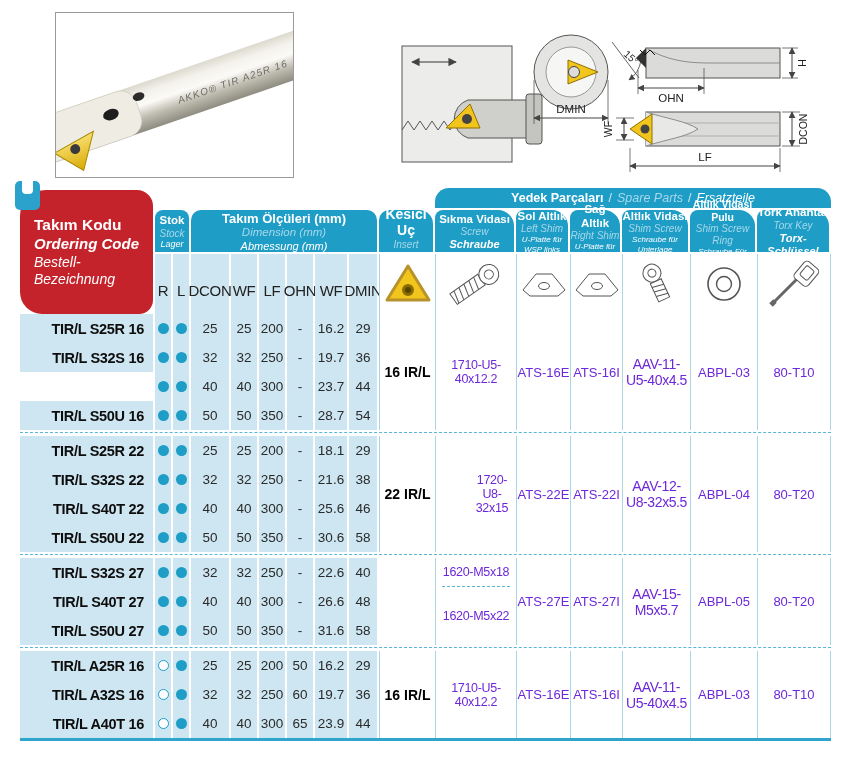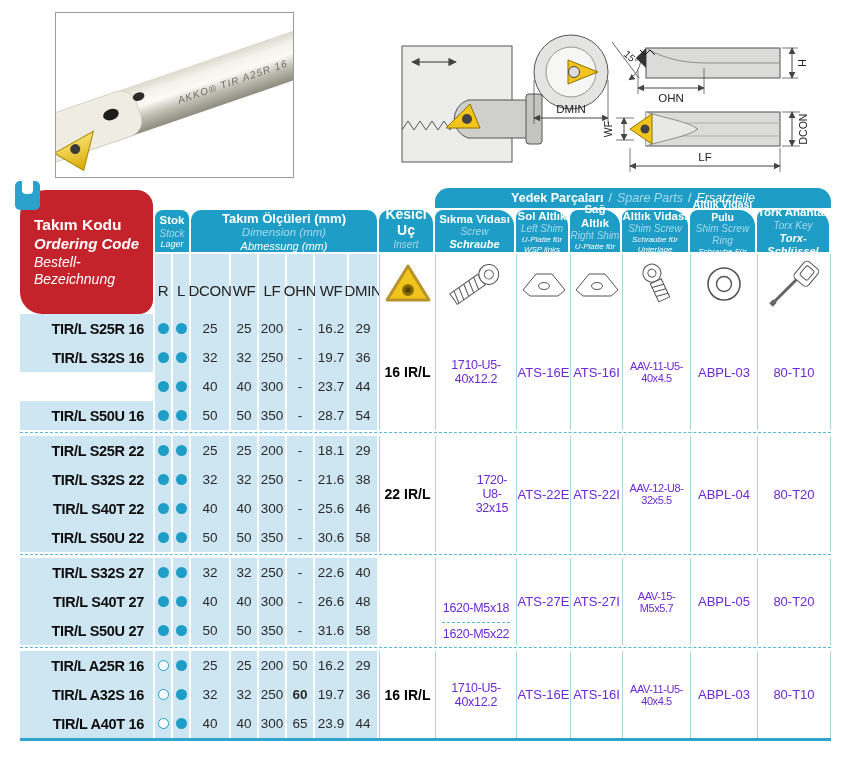--- a/index.html
+++ b/index.html
@@ -59,25 +59,25 @@
   .bcell{background:#CEE6F1;border-right:2px solid #fff;display:flex;
     align-items:center;justify-content:center;font-size:13.5px;color:#2a2a2a;}
   .bcell.name{justify-content:flex-end;padding-right:9px;font-weight:bold;
     font-size:14.5px;color:#0d0d0d;letter-spacing:-0.3px;}
   .dot{width:11px;height:11px;border-radius:50%;background:#1E9DC6;}
   .dot.hollow{width:9px;height:9px;background:#fff;border:1.6px solid #1E9DC6;}
   .sp{background:#fff;border-left:1.5px solid #A9D5E7;display:flex;align-items:center;
     justify-content:center;text-align:center;font-size:13px;color:#6d28d9;}
   .sp.insert{font-weight:bold;font-size:14px;color:#000;}
   .sp.screw{font-size:12.5px;letter-spacing:-0.3px;}
-  .sp.shimscrew{font-size:11px;letter-spacing:-0.4px;}
+  .sp.shimscrew{font-size:14px;letter-spacing:-0.4px;}
   .sp.last{border-right:1.5px solid #A9D5E7;}
   .sp.stack{flex-direction:column;padding:0;}
   .stack-val{flex:1;display:flex;align-items:center;justify-content:center;width:100%;}
-  .stack .stack-val:first-child{flex:0 0 28px;margin-top:36px;}
+  .stack .stack-val:first-child{flex:0 0 28px;}
   .stack-div{width:86%;border-top:1.5px dashed #58B6D8;}
   .sep{background:#fff;position:relative;}
   .sep::after{content:"";position:absolute;left:0;right:0;top:2px;
     border-top:1.6px dashed #58B6D8;}
 </style>
 </head>
 <body>
 
 <div class="photo-frame">
   <svg width="237" height="164" viewBox="0 0 237 164">
@@ -500,21 +500,21 @@
     <div class="bcell name" style="grid-area: 19 / 1;">TIR/L A32S 16</div>
     <div class="bcell" style="grid-area: 19 / 2;">
       <span class="dot hollow"></span>
     </div>
     <div class="bcell" style="grid-area: 19 / 3;">
       <span class="dot"></span>
     </div>
     <div class="bcell num" style="grid-area: 19 / 4;">32</div>
     <div class="bcell num" style="grid-area: 19 / 5;">32</div>
     <div class="bcell num" style="grid-area: 19 / 6;">250</div>
-    <div class="bcell num" style="grid-area: 19 / 7; font-weight: bold;">60</div>
+    <div class="bcell num" style="grid-area: 19 / 7;">60</div>
     <div class="bcell num" style="grid-area: 19 / 8;">19.7</div>
     <div class="bcell num" style="grid-area: 19 / 9;">36</div>
     <div class="bcell name" style="grid-area: 20 / 1;">TIR/L A40T 16</div>
     <div class="bcell" style="grid-area: 20 / 2;">
       <span class="dot hollow"></span>
     </div>
     <div class="bcell" style="grid-area: 20 / 3;">
       <span class="dot"></span>
     </div>
     <div class="bcell num" style="grid-area: 20 / 4;">40</div>

